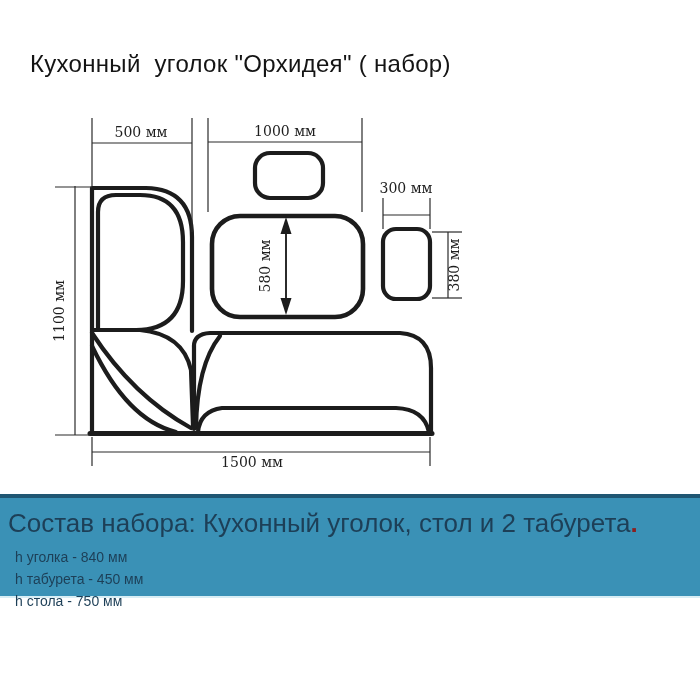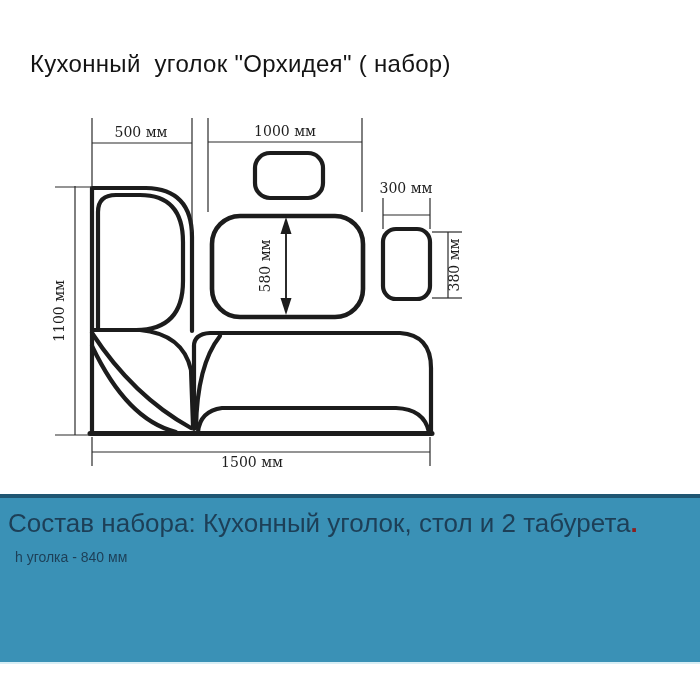--- a/index.html
+++ b/index.html
@@ -23,21 +23,21 @@
     left:0; top:0;
   }
   .dim-label{
     font-family:"DejaVu Serif", serif;
     font-size:14px;
     fill:#1e1e1e;
   }
   .footer{
     position:absolute;
     left:0; top:494px;
-    width:700px; height:170px;
+    width:700px; height:104px;
     background:#3a91b6;
     border-top:4px solid #1f5672;
     border-bottom:2px solid #d8eef5;
     box-sizing:border-box;
     color:#1d3f57;
   }
   .footer-heading{
     position:absolute;
     left:8px; top:10px;
     font-size:26px;
@@ -129,16 +129,18 @@
     <text class="dim-label" x="270" y="266" text-anchor="middle" transform="rotate(-90 270 266)">580 мм</text>
     <text class="dim-label" x="459" y="265" text-anchor="middle" transform="rotate(-90 459 265)">380 мм</text>
     <text class="dim-label" x="64" y="311" text-anchor="middle" transform="rotate(-90 64 311)">1100 мм</text>
     <text class="dim-label" x="252" y="467" text-anchor="middle">1500 мм</text>
   </svg>
 
   <div class="footer">
     <div class="footer-heading"><span>Состав набора: Кухонный уголок, стол и 2 табурета</span><span class="period">.</span></div>
     <div class="footer-specs">
       <div>h уголка - 840 мм</div>
+      <div>h табурета - 450 мм</div>
+      <div>h стола - 750 мм</div>
     </div>
   </div>
 
 </div>
 
 </body></html>

